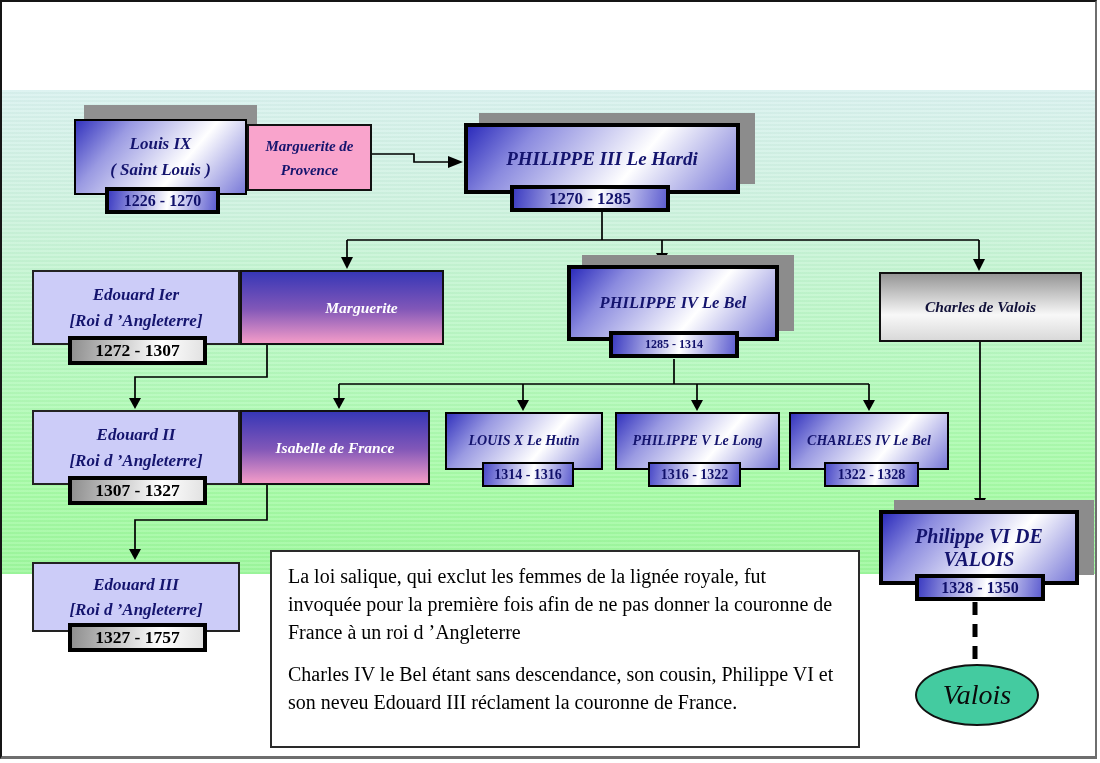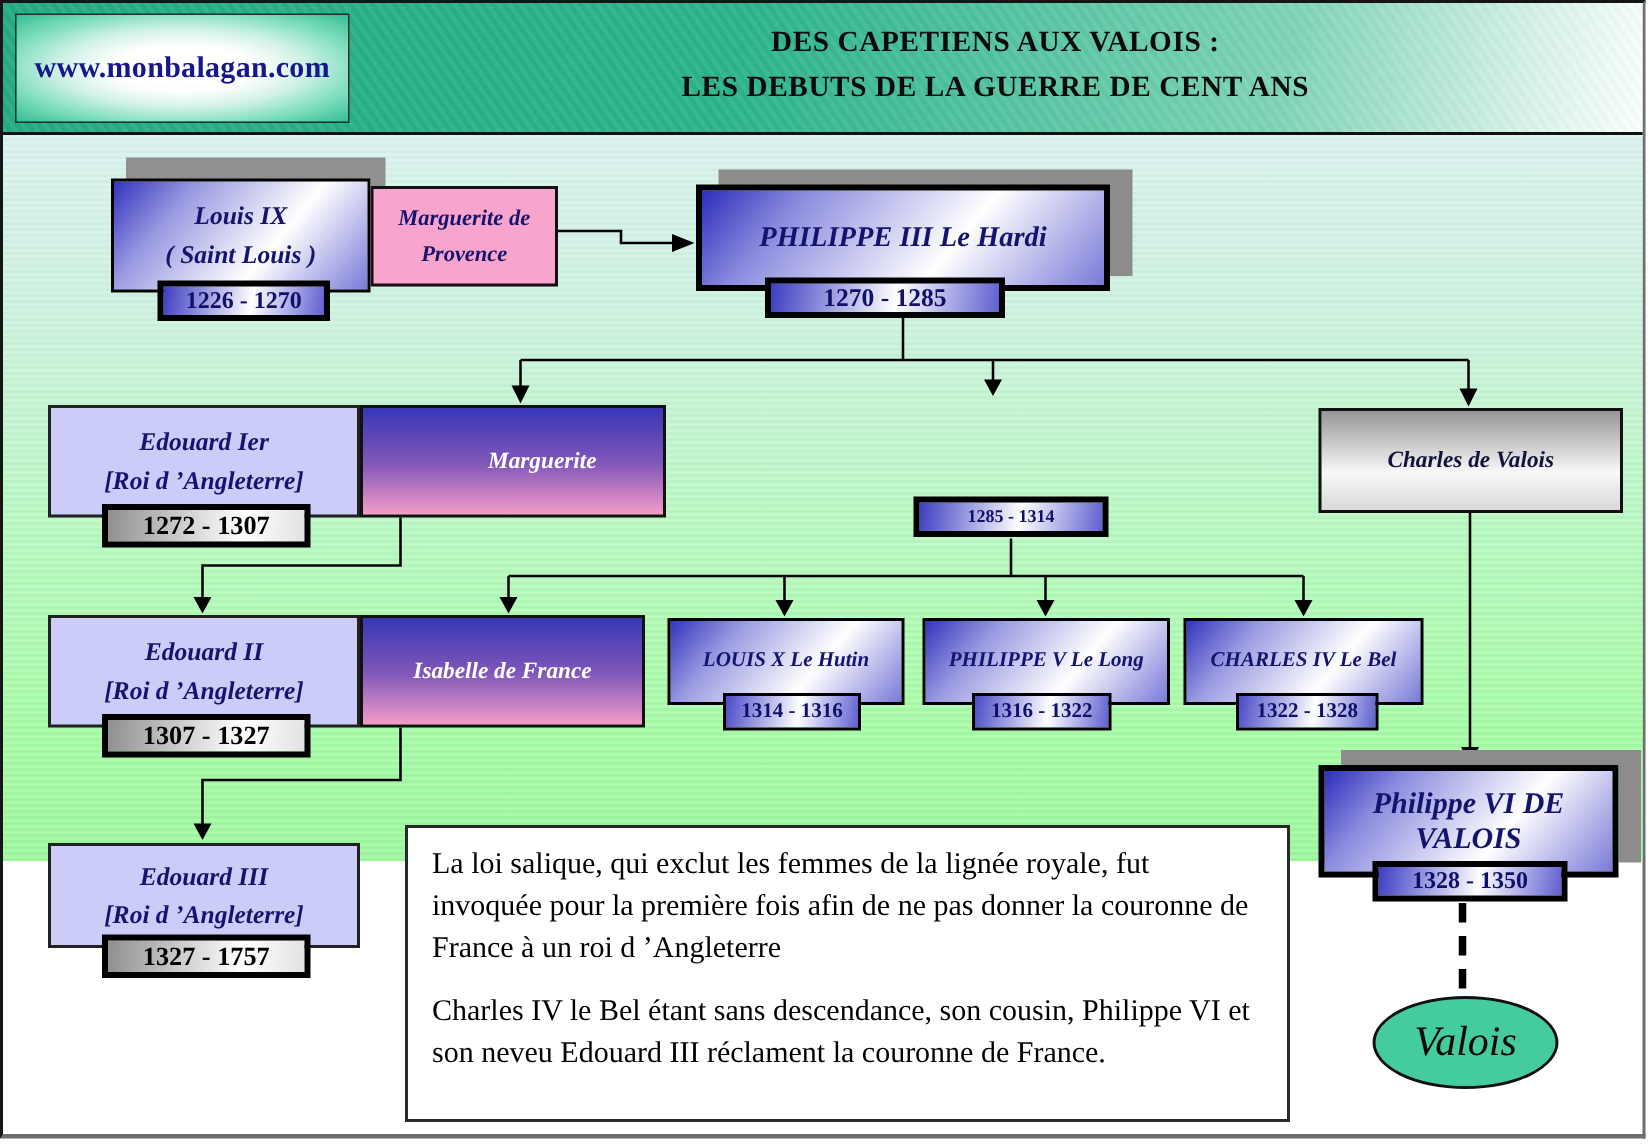--- a/index.html
+++ b/index.html
@@ -61,29 +61,20 @@
            display:flex;align-items:center;justify-content:center;
            font-style:italic;font-size:28px;color:#0a0a0a;}
   .l1{display:block;} .l2{display:block;}
 </style>
 </head>
 <body>
 
 <div class="page">
  <div class="slide">
 
-  <div class="header">
-    <div class="logo-box">
-      <span class="logo-text">www.monbalagan.com</span>
-    </div>
-    <div class="title">
-      <span class="l1">DES CAPETIENS AUX VALOIS :</span>
-      <span class="l2">LES DEBUTS DE LA GUERRE DE CENT ANS</span>
-    </div>
-  </div>
 
   <div class="body">
 
     <svg class="connect" viewBox="0 0 1100 668" xmlns="http://www.w3.org/2000/svg">
       <g stroke="#000" stroke-width="1.7" fill="none">
 
         <path d="M370,64 H412 V72 H446"></path>
 
         <path d="M600,121 V150 M345,150 H977"></path>
         <path d="M345,150 V168"></path>
@@ -132,20 +123,21 @@
     <div class="node royal" style="left:462px;top:33px;width:276px;height:71px;font-size:19px;">PHILIPPE III Le Hardi</div>
     <div class="date date-blue-thick" style="left:508px;top:95px;width:160px;height:27px;">1270 - 1285</div>
 
     <div class="node peri" style="left:30px;top:180px;width:208px;height:75px;font-size:17px;line-height:1.5;">
       <span class="l1">Edouard Ier</span>
       <span class="l2">[Roi d ’Angleterre]</span>
     </div>
     <div class="node wife" style="left:238px;top:180px;width:204px;height:75px;font-size:15.5px;padding-left:39px;">Marguerite</div>
     <div class="date date-gray" style="left:66px;top:246px;width:139px;height:29px;">1272 - 1307</div>
 
+    <div class="node royal" style="left:565px;top:175px;width:212px;height:76px;font-size:16.5px;">PHILIPPE IV Le Bel</div>
     <div class="date date-blue-thick" style="left:607px;top:241px;width:130px;height:27px;font-size:12px;">1285 - 1314</div>
 
     <div class="node grayv" style="left:877px;top:182px;width:203px;height:70px;font-size:15.5px;">Charles de Valois</div>
 
     <div class="node peri" style="left:30px;top:320px;width:208px;height:75px;font-size:17px;line-height:1.5;align-items:center;">
       <span class="l1">Edouard II</span>
       <span class="l2">[Roi d ’Angleterre]</span>
     </div>
     <div class="node wife" style="left:238px;top:320px;width:190px;height:75px;font-size:15.5px;">Isabelle de France</div>
     <div class="date date-gray" style="left:66px;top:386px;width:139px;height:29px;">1307 - 1327</div>

